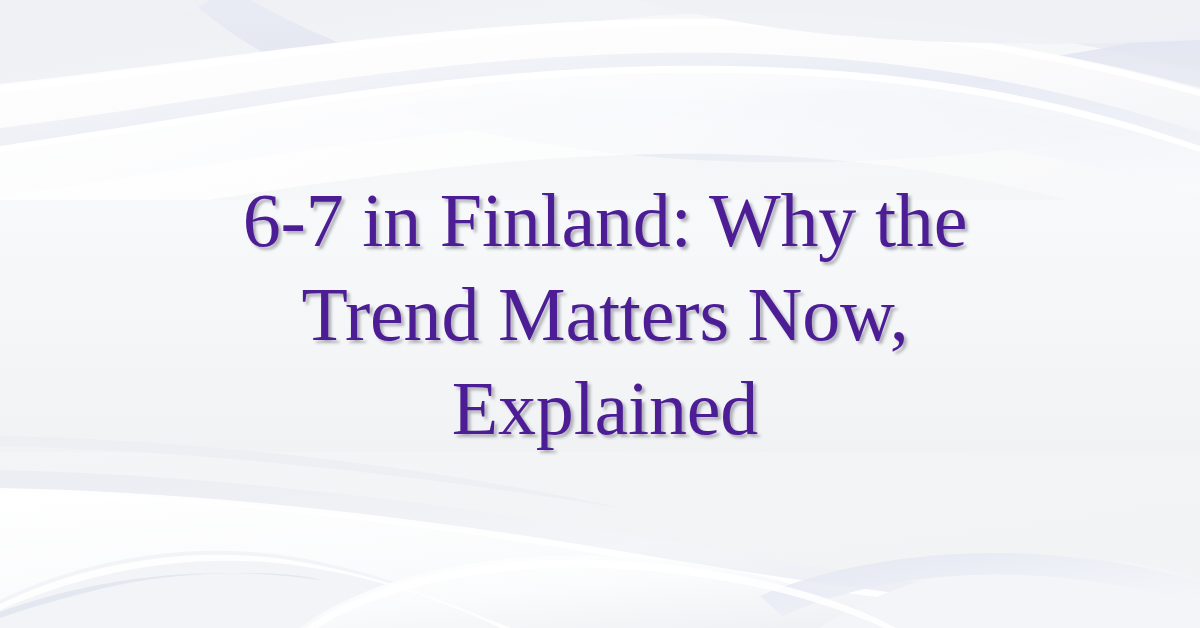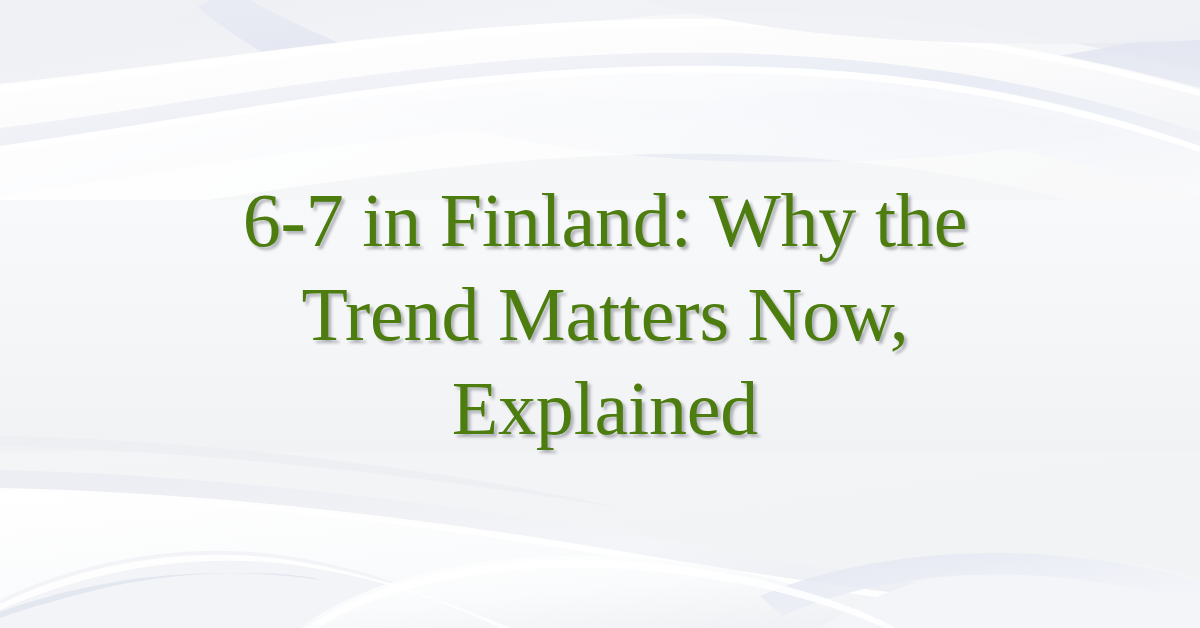--- a/index.html
+++ b/index.html
@@ -37,21 +37,21 @@
   #title {
     width: 860px;
     margin: 0;
     padding: 0 0 0 10px;
     text-align: center;
     font-family: "Liberation Serif", "DejaVu Serif", serif;
     font-weight: 400;
     font-size: 76px;
     line-height: 94px;
     letter-spacing: -0.2px;
-    color: #4d7c0f;
+    color: #4c1d95;
     text-shadow: 3px 3px 3px rgba(80, 86, 100, 0.42);
     white-space: pre-line;
   }
 </style>
 </head>
 <body>
 
 <div id="card">
 
   <svg id="bg-waves" viewBox="0 0 1200 628" preserveAspectRatio="none" xmlns="http://www.w3.org/2000/svg">

